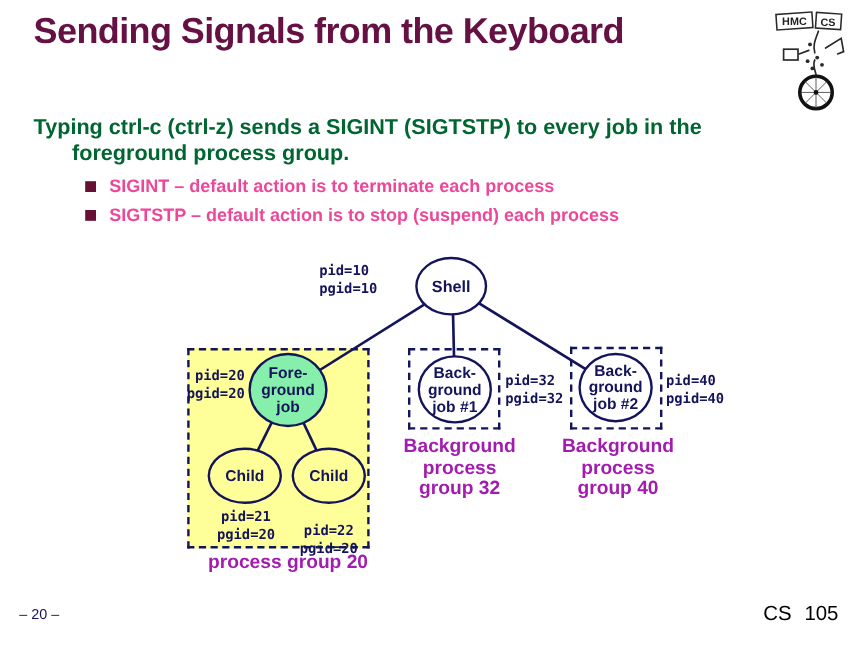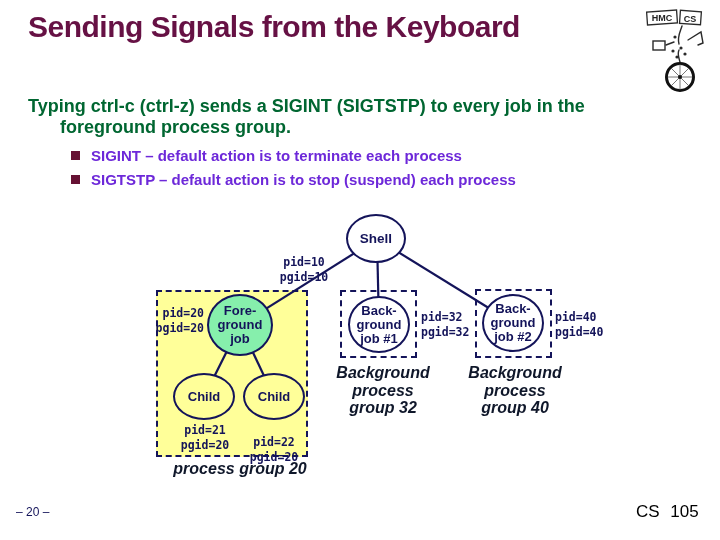--- a/index.html
+++ b/index.html
@@ -11,21 +11,21 @@
   .title{
     position:absolute;left:28px;top:8px;width:520px;
     font-size:30px;line-height:38px;font-weight:bold;color:#661144;letter-spacing:-0.5px;
   }
   .intro{position:absolute;left:28px;top:96px;width:660px;
     font-size:18px;line-height:21px;font-weight:bold;color:#006631;}
   .intro .l2{padding-left:32px;}
   .bullets{position:absolute;left:71px;top:147px;width:620px;}
   .bullet-row{display:flex;align-items:flex-start;margin-bottom:6px;}
   .bullet-sq{flex:0 0 auto;width:9px;height:9px;background:#661133;margin:4px 11px 0 0;}
-  .bullet-text{font-size:15px;line-height:18px;font-weight:bold;color:#6d28d9;}
+  .bullet-text{font-size:15px;line-height:18px;font-weight:bold;color:#ec4899;}
   
   .logo{position:absolute;left:644px;top:4px;width:72px;height:92px;}
   
   .lines{position:absolute;left:0;top:0;z-index:2;pointer-events:none;}
   .grp-box{position:absolute;border:2px dashed #14145a;z-index:1;box-sizing:border-box;}
   .fg-box{left:156px;top:290px;width:152px;height:167px;background:#ffff99;}
   .bg1-box{left:340px;top:290px;width:77px;height:68px;background:#ffffff;}
   .bg2-box{left:475px;top:289px;width:77px;height:69px;background:#ffffff;}
   .node{
     position:absolute;z-index:3;box-sizing:border-box;
@@ -37,29 +37,29 @@
   .shell-node{left:346px;top:214px;width:60px;height:49px;font-size:13.5px;}
   .fg-node{left:207px;top:294px;width:66px;height:62px;font-size:13px;line-height:14px;background:#86efac;}
   .child1-node{left:173px;top:373px;width:62px;height:47px;font-size:13px;background:#ffff99;}
   .child2-node{left:243px;top:373px;width:62px;height:47px;font-size:13px;background:#ffff99;}
   .bg1-node{left:348px;top:296px;width:62px;height:57px;font-size:13px;line-height:14px;}
   .bg2-node{left:482px;top:294px;width:62px;height:58px;font-size:13px;line-height:14px;}
   .pid{
     position:absolute;z-index:4;font-family:"DejaVu Sans Mono","Liberation Mono",monospace;
     font-size:11.5px;line-height:15px;font-weight:bold;color:#14145a;white-space:nowrap;
   }
-  .shell-pid{left:266px;top:218px;width:76px;text-align:center;margin-top:37px;}
+  .shell-pid{left:266px;top:218px;width:76px;text-align:left;}
   .fg-pid{left:148px;top:306px;width:56px;text-align:right;}
   .child1-pid{left:169px;top:423px;width:72px;text-align:center;}
   .child2-pid{left:238px;top:435px;width:72px;text-align:center;}
   .bg1-pid{left:421px;top:310px;width:62px;text-align:left;}
   .bg2-pid{left:555px;top:310px;width:62px;text-align:left;}
   .caption{
     position:absolute;z-index:4;font-size:16px;line-height:17.5px;
-    font-weight:bold;font-style:italic;color:#0f172a;text-align:center;
+    font-weight:bold;color:#a21caf;text-align:center;
   }
   .fg-caption{left:128px;top:460px;width:224px;}
   .bg1-caption{left:300px;top:364px;width:166px;}
   .bg2-caption{left:432px;top:364px;width:166px;}
   
   .footer-left{position:absolute;left:16px;top:505px;font-size:12px;color:#14145a;}
   .footer-right{position:absolute;left:636px;top:502px;font-size:17px;color:#000000;word-spacing:6px;}
 </style>
 </head>
 <body>

